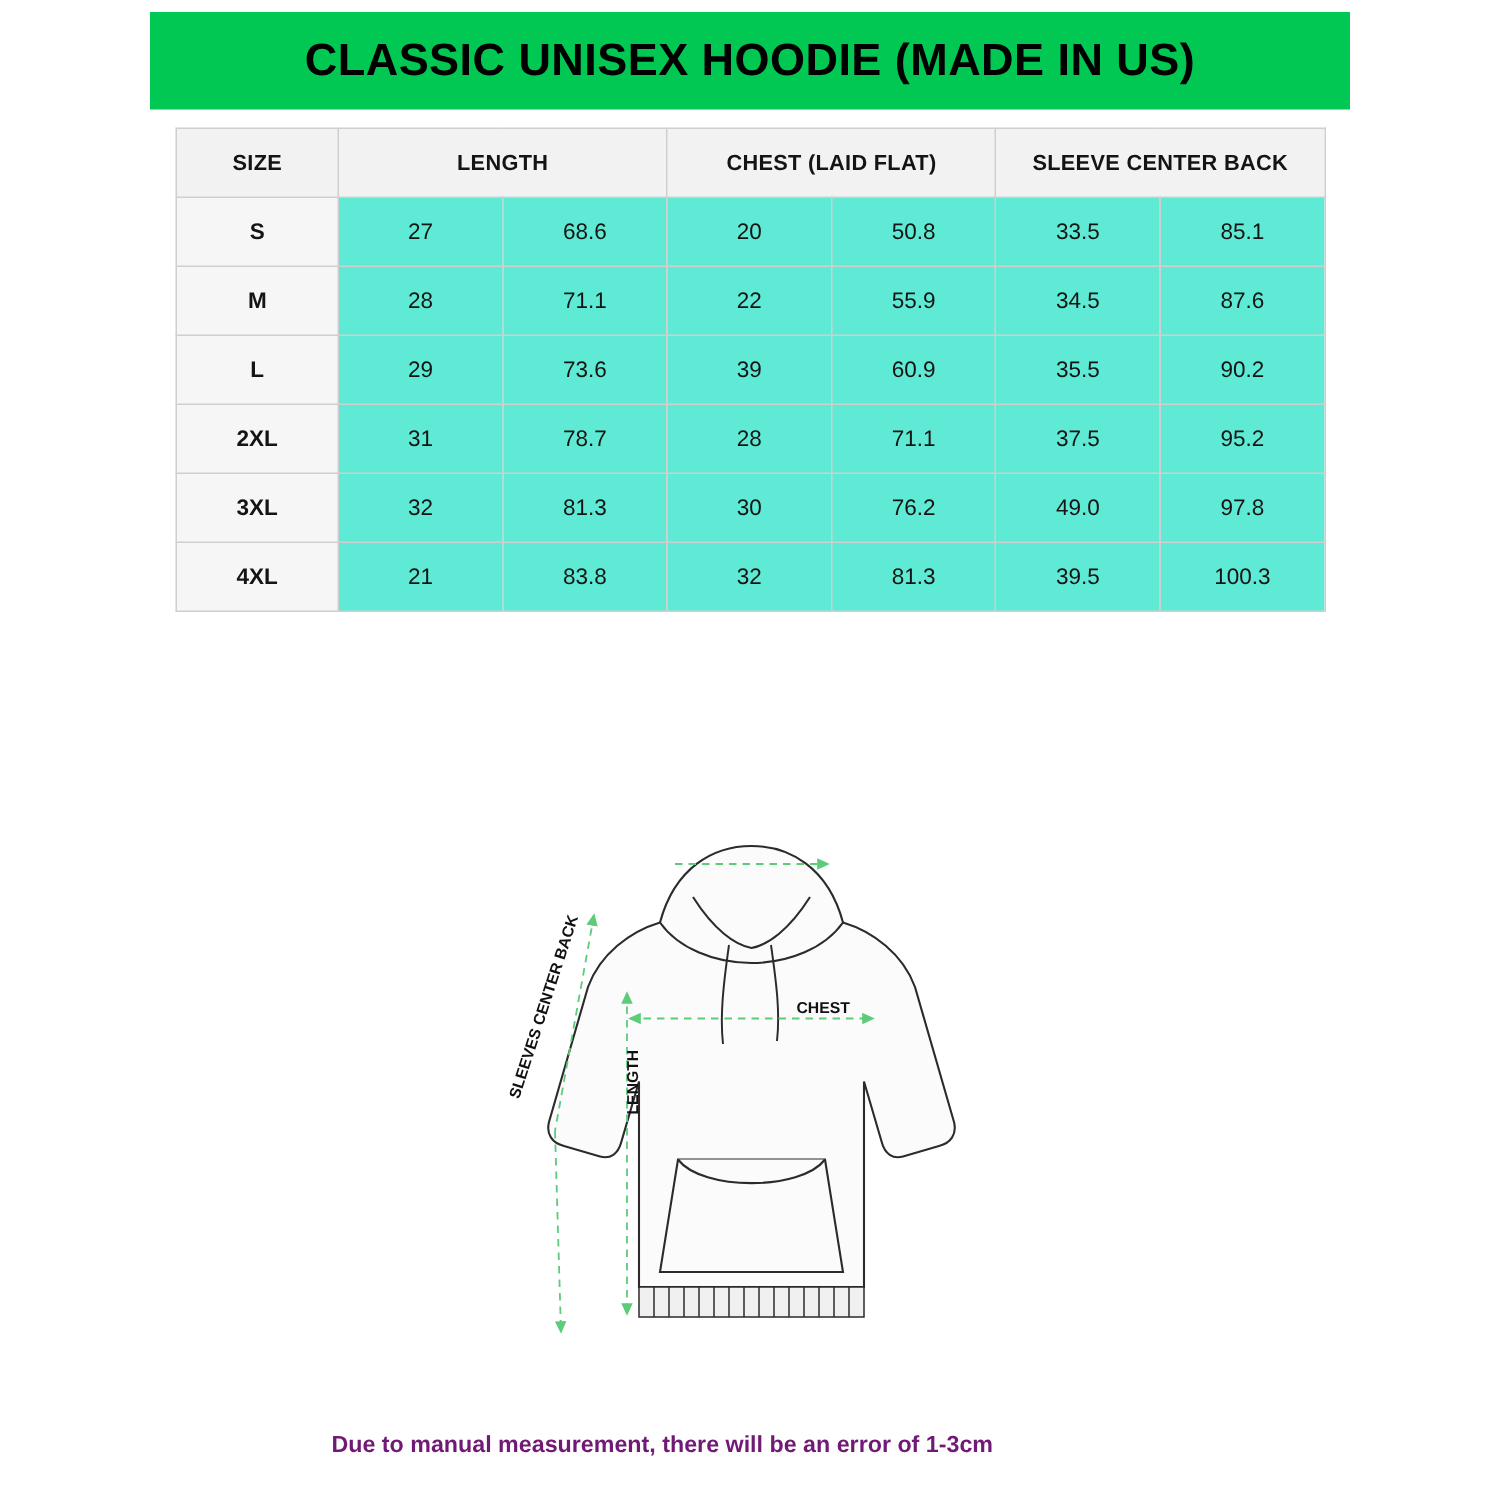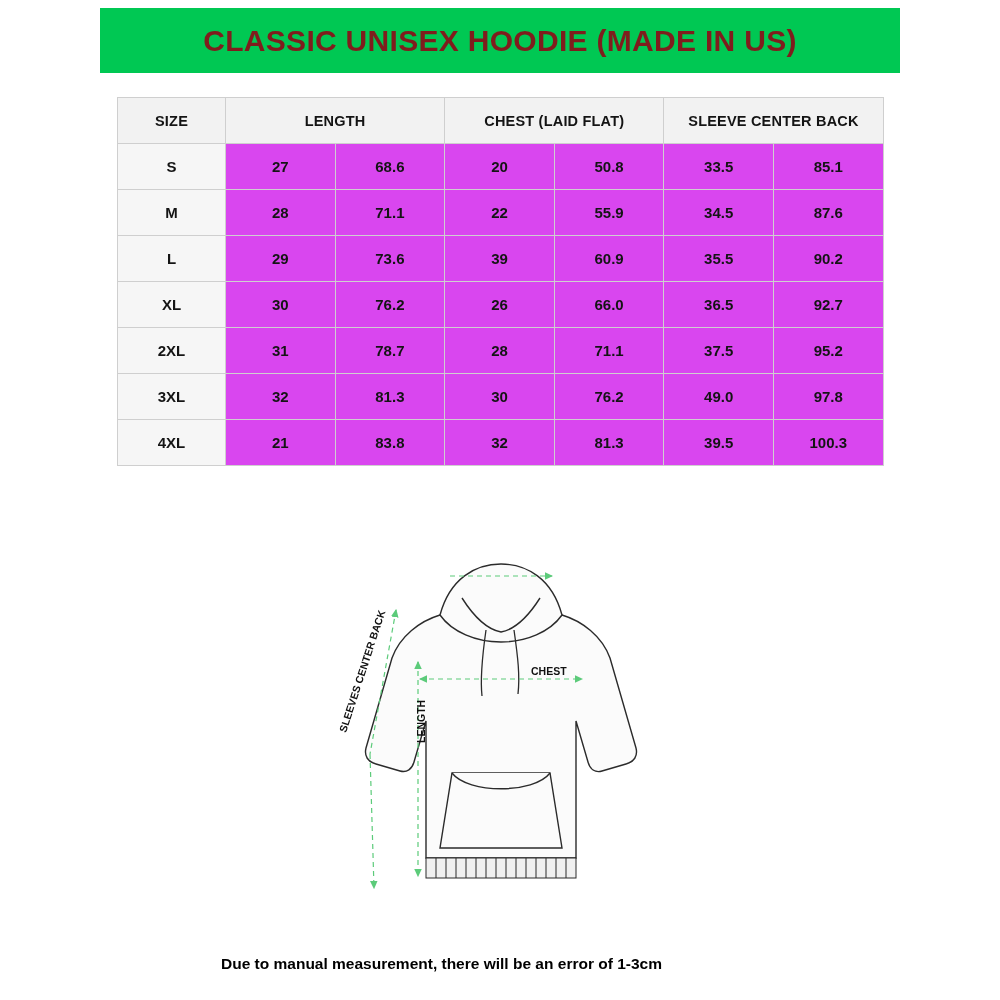--- a/index.html
+++ b/index.html
@@ -27,33 +27,33 @@
     left: 100px;
     top: 8px;
     width: 800px;
     height: 65px;
     background: #00c853;
     display: flex;
     align-items: center;
     justify-content: center;
   }
   .banner-title {
-    color: #7f1d1d;
+    color: #000000;
     font-size: 30px;
     font-weight: bold;
     letter-spacing: 0.3px;
     text-align: center;
     white-space: nowrap;
   }
 
   
   .table-wrap {
     position: absolute;
     left: 117px;
-    top: 97px;
+    top: 85px;
     width: 766px;
   }
   table.size-table {
     border-collapse: collapse;
     width: 766px;
     table-layout: fixed;
   }
   table.size-table th,
   table.size-table td {
     border: 1px solid #cfcfcf;
@@ -63,22 +63,22 @@
     height: 45px;
     padding: 0;
   }
   table.size-table thead th {
     background: #f2f2f2;
     font-weight: bold;
     font-size: 14.5px;
     letter-spacing: 0.2px;
   }
   table.size-table tbody td {
-    background: #d946ef;
-    font-weight: bold;
+    background: #5eead4;
+    font-weight: normal;
   }
   table.size-table tbody td.sizecell {
     font-weight: bold;
     background: #f6f6f6;
   }
   col.c-size { width: 108px; }
   col.c-val  { width: 109.6px; }
 
   
   .diagram {
@@ -90,21 +90,21 @@
   }
   .diagram svg { display: block; }
 
   
   .footnote {
     position: absolute;
     left: 0;
     top: 955px;
     width: 883px;
     text-align: center;
-    color: #000000;
+    color: #701a75;
     font-size: 15.5px;
     font-weight: bold;
   }
 </style>
 </head>
 <body>
 
 <div class="page">
 
   <div class="banner">
@@ -150,29 +150,20 @@
           <td>87.6</td>
         </tr>
         <tr>
           <td class="sizecell">L</td>
           <td>29</td>
           <td>73.6</td>
           <td>39</td>
           <td>60.9</td>
           <td>35.5</td>
           <td>90.2</td>
-        </tr>
-        <tr>
-          <td class="sizecell">XL</td>
-          <td>30</td>
-          <td>76.2</td>
-          <td>26</td>
-          <td>66.0</td>
-          <td>36.5</td>
-          <td>92.7</td>
         </tr>
         <tr>
           <td class="sizecell">2XL</td>
           <td>31</td>
           <td>78.7</td>
           <td>28</td>
           <td>71.1</td>
           <td>37.5</td>
           <td>95.2</td>
         </tr>

